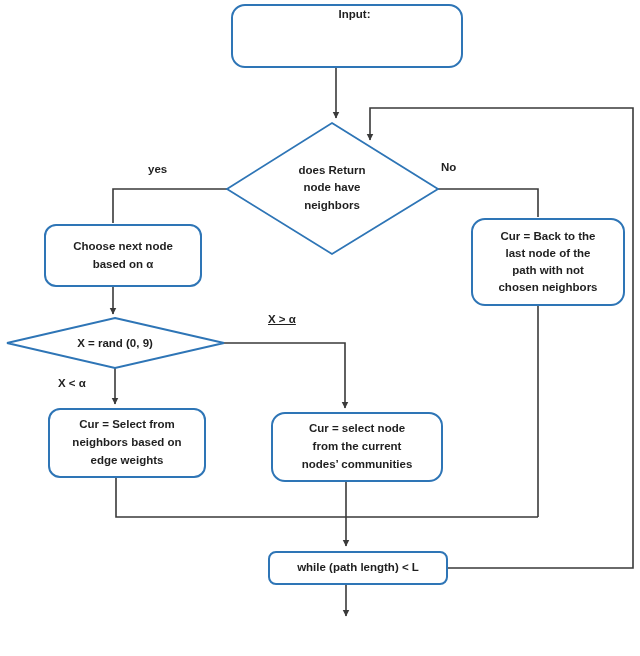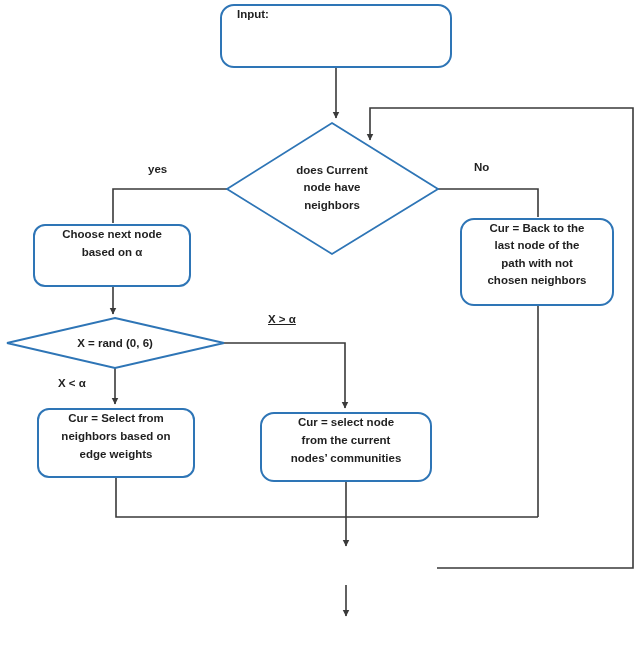--- a/index.html
+++ b/index.html
@@ -10,22 +10,22 @@
   }
   html,body{margin:0;padding:0;background:var(--bg);}
   #canvas{
     position:relative;width:640px;height:656px;background:var(--bg);
     font-family:"Liberation Sans",sans-serif;color:var(--text);overflow:hidden;
   }
   #wires{position:absolute;left:0;top:0;width:640px;height:656px;}
   .box{
     position:absolute;box-sizing:border-box;background:#fff;
     border:2px solid var(--shape-border);
-    display:flex;flex-direction:column;align-items:center;
-    font-weight:700;font-size:11.5px;line-height:1.55;text-align:center;
+    display:flex;flex-direction:row;justify-content:center;align-items:center;
+    font-weight:700;font-size:11.5px;line-height:1.55;text-align:center;margin-left:11px;
   }
   .multiline{white-space:pre-line;}
   .lbl{
     position:absolute;font-weight:700;font-size:11.5px;color:var(--text);
     white-space:nowrap;
   }
   .dtext{
     position:absolute;font-weight:700;font-size:11.5px;line-height:1.5;
     text-align:center;white-space:pre-line;
   }
@@ -80,25 +80,28 @@
 neighbors based on
 edge weights</div>
   </div>
 
   <div class="box" style="left:260px;top:412px;width:172px;height:70px;border-radius:14px;">
     <div class="multiline">Cur = select node
 from the current
 nodes’ communities</div>
   </div>
 
+  <div class="box" style="left:257px;top:551px;width:180px;height:34px;border-radius:8px;">
+    <div class="multiline">while (path length) &lt; L</div>
+  </div>
 
 
-  <div class="dtext" style="left:262px;top:162px;width:140px;">does Current
+  <div class="dtext" style="left:262px;top:162px;width:140px;">does Return
 node have
 neighbors</div>
-  <div class="dtext" style="left:45px;top:335px;width:140px;">X = rand (0, 6)</div>
+  <div class="dtext" style="left:45px;top:335px;width:140px;">X = rand (0, 9)</div>
 
   <div class="lbl" style="left:148px;top:163px;">yes</div>
-  <div class="lbl" style="left:441px;top:161px;margin-left:33px;">No</div>
+  <div class="lbl" style="left:441px;top:161px;">No</div>
   <div class="lbl" style="left:58px;top:377px;text-align:center;">X &lt; α</div>
   <div class="lbl" style="left:268px;top:313px;text-decoration:underline;">X &gt; α</div>
 
 </div>
 
 </body></html>

